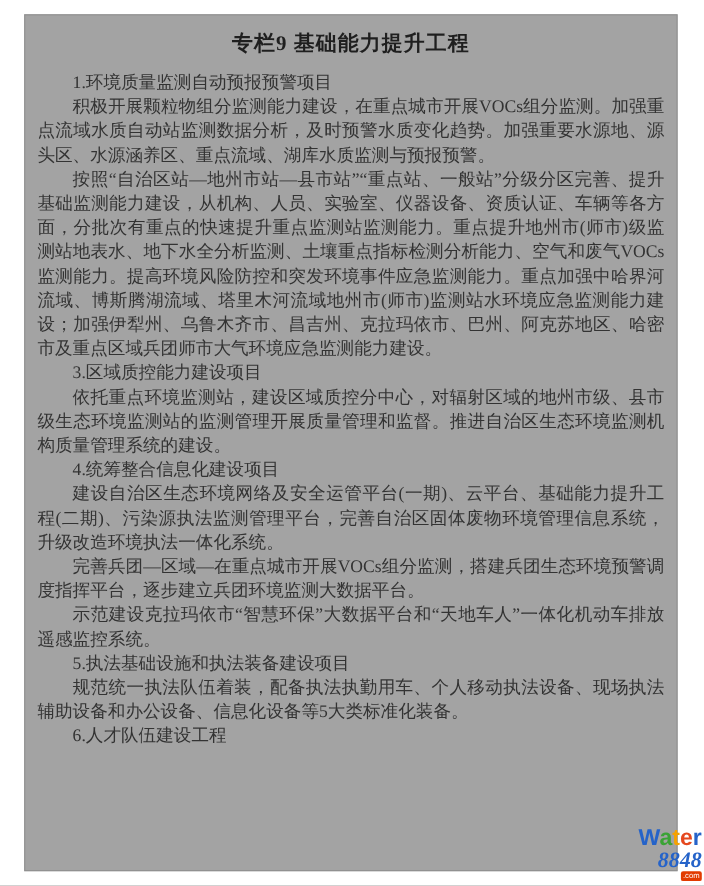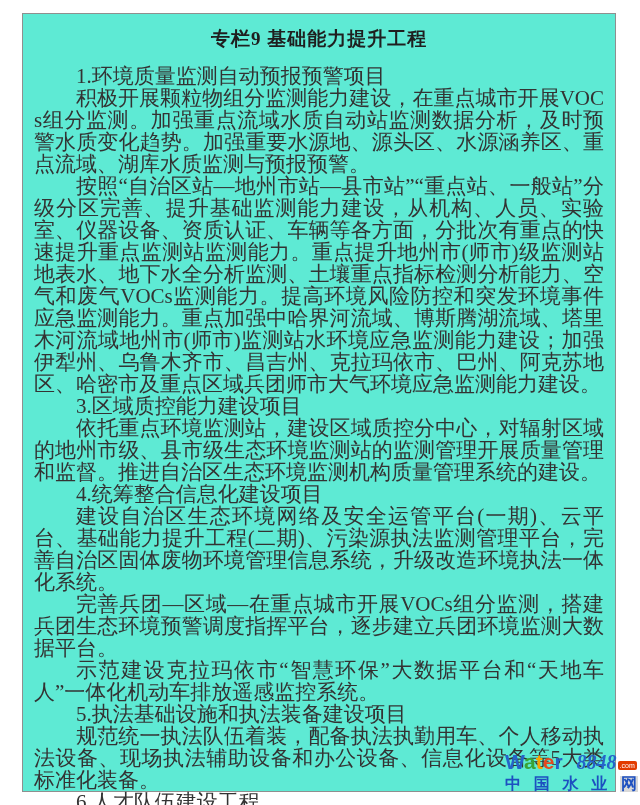--- a/index.html
+++ b/index.html
@@ -8,53 +8,54 @@
     background:#ffffff;
     position:relative;
     overflow:hidden;
     font-family:"Liberation Serif","DejaVu Serif",serif;
   }
   .frame{
     position:absolute;
     left:22px;top:13px;
     width:594px;height:779px;
     border:1px solid #8f8f8f;
-    background:#5eead4;
+    background:#a3a3a3;
     box-sizing:border-box;
     padding:12px 11px 0 11px;
   }
   .doc-title{
     margin:0 0 13px 0;
     text-align:center;
     font-size:19px;
     font-weight:bold;
     color:#1f1f1f;
     letter-spacing:1px;
   }
   .body-text p{
     margin:0;
-    font-size:21px;
+    font-size:16px;
     line-height:22px;
     color:#333333;
     text-align:justify;
     text-indent:2em;
     word-break:break-all;
     font-family:Liberation Serif, serif;
   }
   .watermark{
     position:absolute;
     left:505px;top:751px;
     width:133px;
     line-height:1;
     font-family:"Liberation Sans","DejaVu Sans",sans-serif;
   }
   .brand-row{
     display:flex;
     align-items:flex-end;
     white-space:nowrap;
+    flex-direction:column;
   }
   .brand-letters span{
     font-size:21px;
     font-weight:bold;
   }
   .brand-number{
     font-size:20px;
     font-weight:bold;
     font-style:italic;
     font-family:"Liberation Serif","DejaVu Serif",serif;

